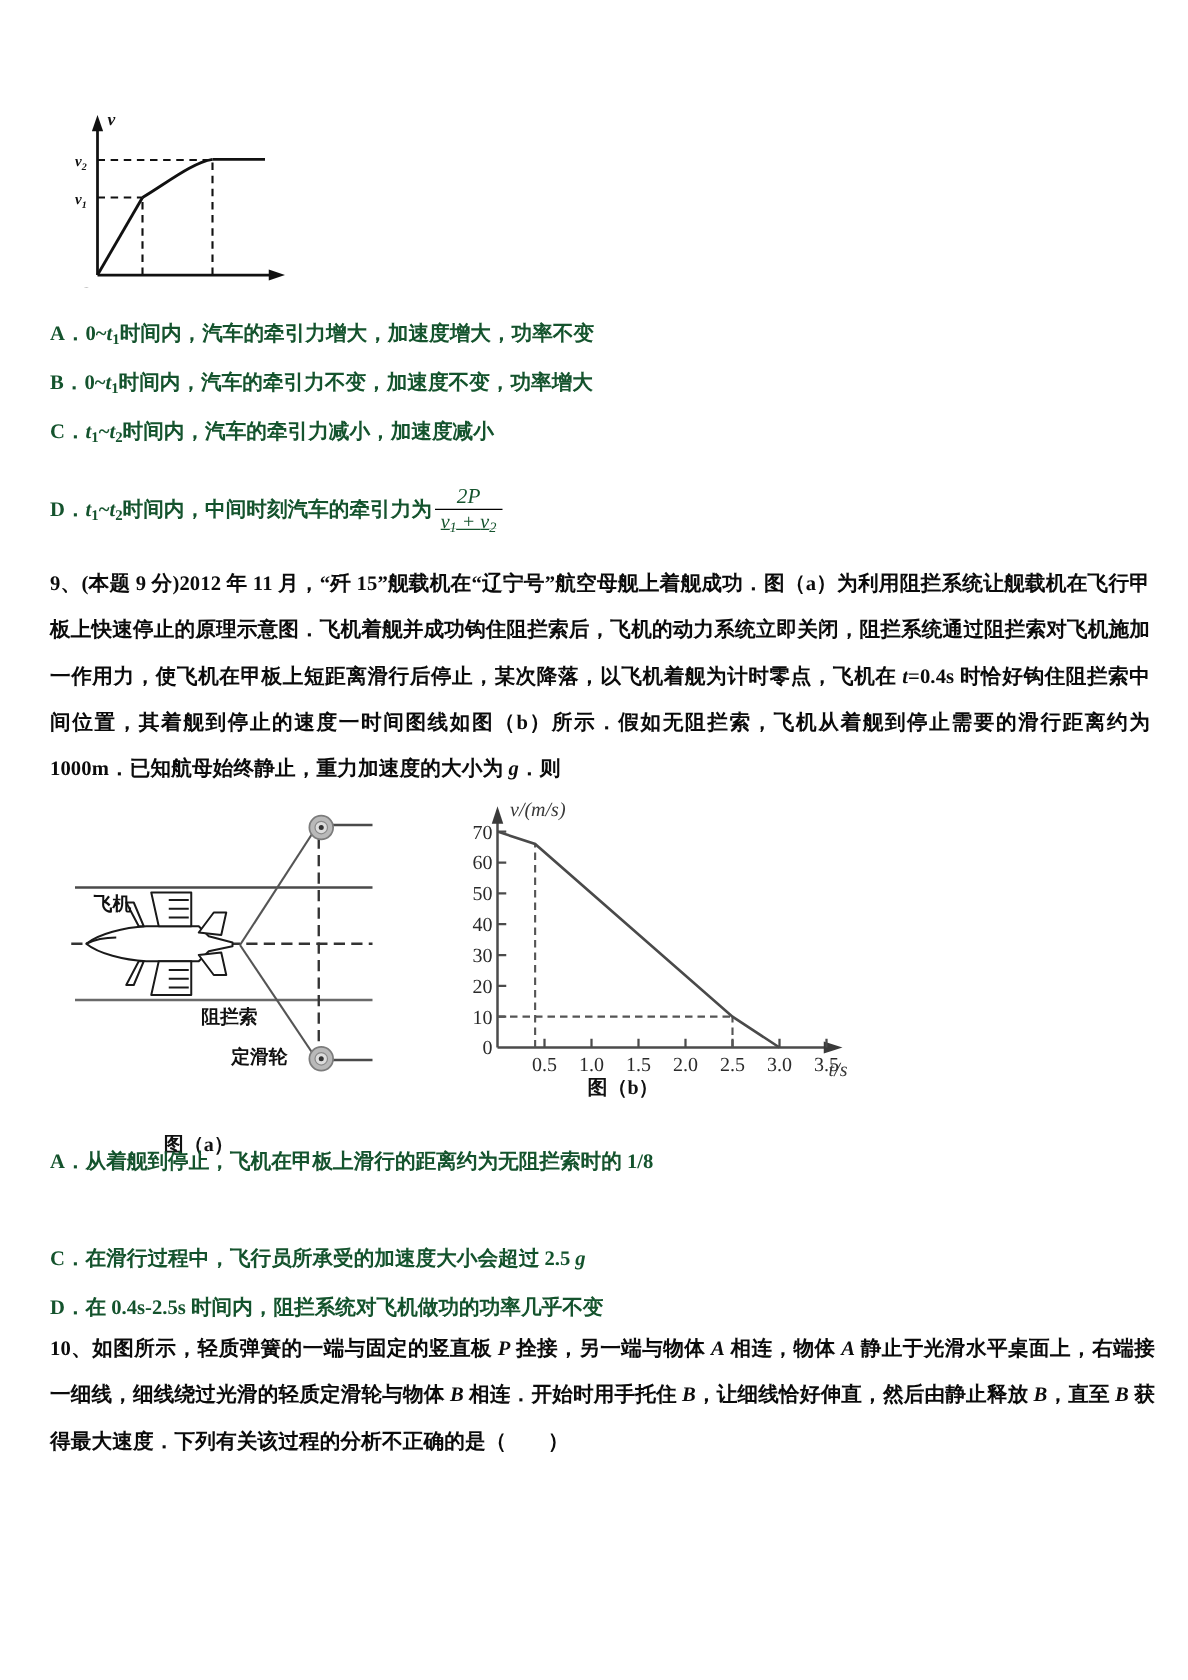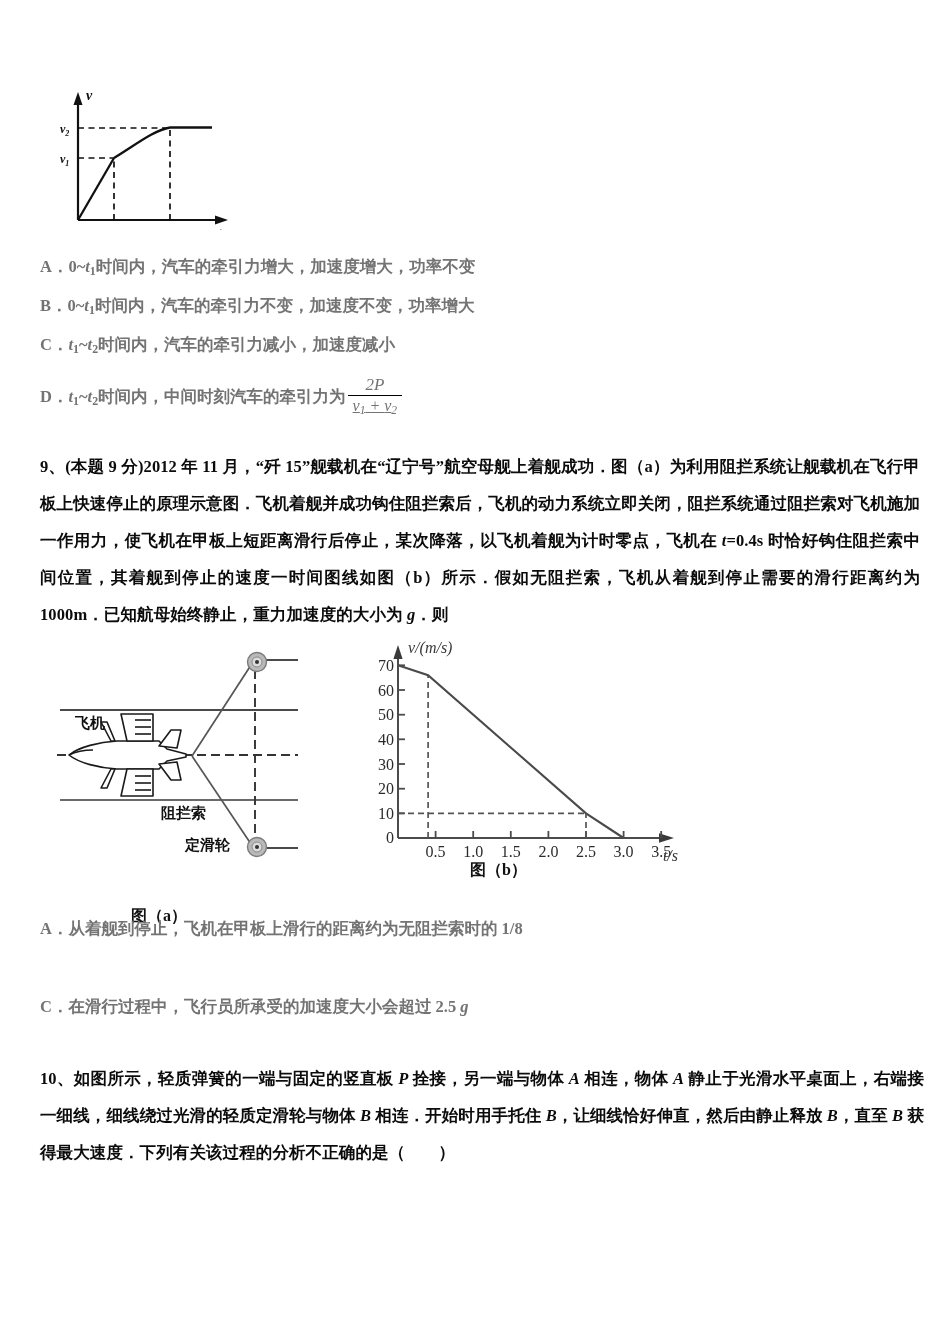--- a/index.html
+++ b/index.html
@@ -31,21 +31,21 @@
     letter-spacing: 0.1px;
     font-weight: 700;
     text-align: justify;
     color: #0b0b0b;
   }
   .opt {
     position: absolute;
     font-size: 16.5px;
     font-weight: 700;
     line-height: 22px;
-    color: #737373;
+    color: #14532d;
     white-space: nowrap;
   }
   .opt .lab {
     display: inline-block;
     min-width: 26px;
   }
   em.it { font-style: italic; }
   .sub { font-size: 0.72em; vertical-align: -0.28em; }
 
   
@@ -56,20 +56,21 @@
     font-style: italic;
     font-weight: 400;
     line-height: 1.08;
     margin: 0 2px;
   }
   .frac .num {
     display: block;
     border-bottom: 1.3px solid #000;
     padding: 0 5px 1px 5px;
     font-size: 17px;
+    margin-top: 12px;
   }
   .frac .den {
     display: block;
     padding: 1px 5px 0 5px;
     font-size: 16px;
     text-decoration: underline;
   }
 
   
   .fig {
@@ -257,18 +258,21 @@
     </svg>
   </div>
   <div class="figcap" style="left:470px; top:860px;">图（b）</div>
 
   <div class="opt" style="left:40px; top:918px;">
     <span class="lab">A．</span><span>从着舰到停止，飞机在甲板上滑行的距离约为无阻拦索时的 1/8</span>
   </div>
   <div class="opt" style="left:40px; top:996px;">
     <span class="lab">C．</span><span>在滑行过程中，飞行员所承受的加速度大小会超过 2.5 </span><em class="it">g</em>
   </div>
+  <div class="opt" style="left:40px; top:1035px;">
+    <span class="lab">D．</span><span>在 0.4s-2.5s 时间内，阻拦系统对飞机做功的功率几乎不变</span>
+  </div>
 
   <div class="q-body" style="left:40px; top:1060px; width:884px;">
     <span>10、</span><span>如图所示，轻质弹簧的一端与固定的竖直板 </span><em class="it">P</em><span> 拴接，另一端与物体 </span><em class="it">A</em><span> 相连，物体 </span><em class="it">A</em><span> 静止于光滑水平桌面上，右端</span><span>接一细线，细线绕过光滑的轻质定滑轮与物体 </span><em class="it">B</em><span> 相连．开始时用手托住 </span><em class="it">B</em><span>，让细线恰好伸直，然后由静止释放 </span><em class="it">B</em><span>，直</span><span>至 </span><em class="it">B</em><span> 获得最大速度．下列有关该过程的分析不正确的是（　　）</span>
   </div>
 
 </div>
 
 </body></html>

